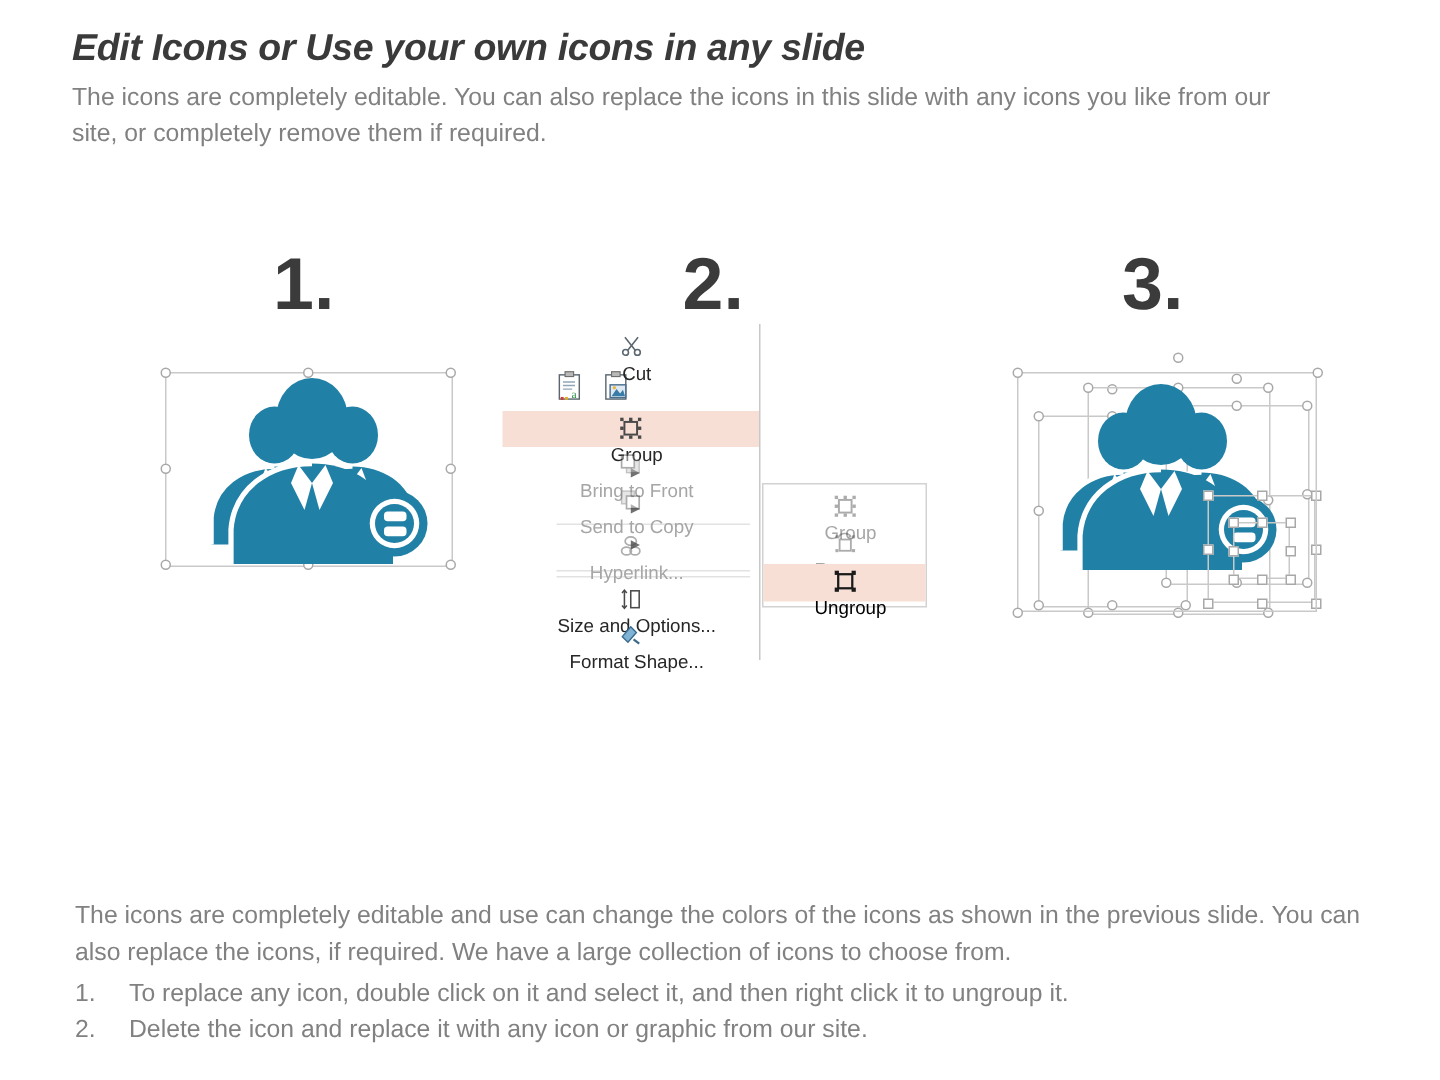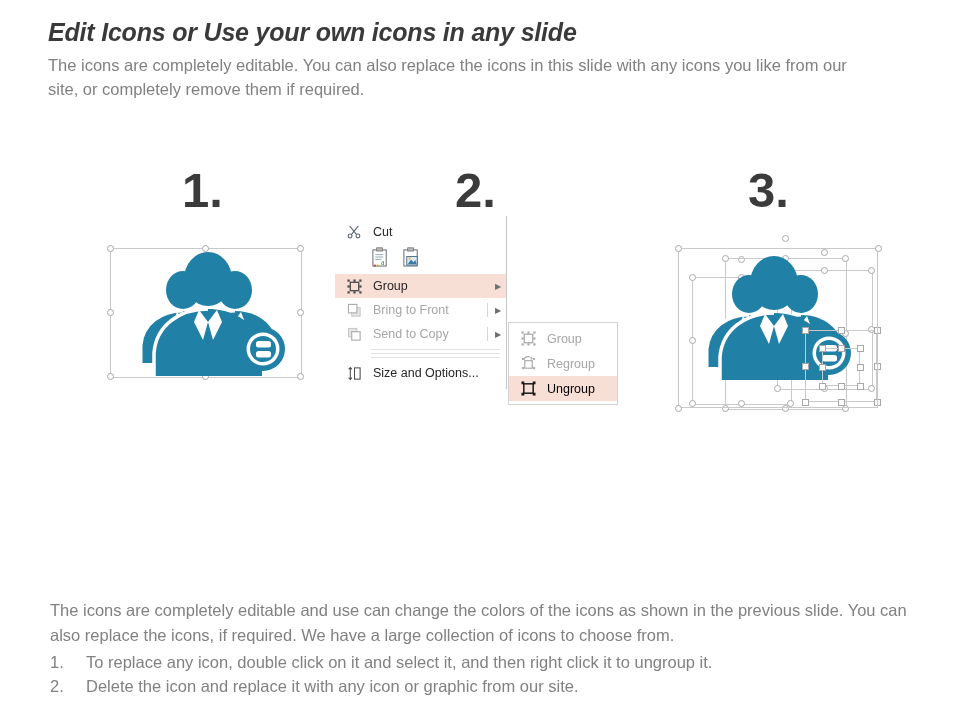--- a/index.html
+++ b/index.html
@@ -71,20 +71,21 @@
     color: #262626;
     padding: 4px 0 4px 0;
   }
   .menu-item {
     position: relative;
     height: 24px;
     display: flex;
     align-items: center;
     padding-left: 8px;
     white-space: nowrap;
+    flex-direction: column;
   }
   .menu-item .mi-icon {
     width: 22px; height: 18px;
     display: flex; align-items: center; justify-content: center;
     flex: 0 0 22px;
     margin-right: 8px;
   }
   .menu-item .mi-label { flex: 1; }
   .menu-item.disabled .mi-label { color: #a6a6a6; }
   .menu-item.disabled .mi-icon { opacity: 0.45; }
@@ -288,40 +289,61 @@
         <rect x="5" y="5" width="9" height="9" fill="#ffffff" stroke="#4a4a4a" stroke-width="1.2"></rect>
       </svg>
     </span>
     <span class="mi-label">Send to Copy</span>
     <span class="mi-sep-bar"></span>
     <span class="mi-arrow">▶</span>
   </div>
 
   <div class="menu-sep"></div>
 
+  <div class="menu-item disabled">
+    <span class="mi-icon">
+      <svg width="15" height="15" viewBox="0 0 16 16">
+        <g fill="none" stroke="#4a4a4a" stroke-width="1.2">
+          <ellipse cx="8" cy="4" rx="4" ry="3"></ellipse>
+          <ellipse cx="5" cy="11" rx="3.5" ry="2.8"></ellipse>
+          <ellipse cx="11" cy="11" rx="3.5" ry="2.8"></ellipse>
+        </g>
+      </svg>
+    </span>
+    <span class="mi-label">Hyperlink...</span>
+  </div>
 
   <div class="menu-sep"></div>
 
 
   <div class="menu-sep"></div>
 
   <div class="menu-item">
     <span class="mi-icon">
       <svg width="15" height="15" viewBox="0 0 16 16">
         <g stroke="#4a4a4a" stroke-width="1.1" fill="none">
           <line x1="3.5" y1="2" x2="3.5" y2="14"></line>
           <path d="M1.8 3.6 L3.5 1.6 L5.2 3.6"></path>
           <path d="M1.8 12.4 L3.5 14.4 L5.2 12.4"></path>
           <rect x="8" y="2" width="6" height="12"></rect>
         </g>
       </svg>
     </span>
     <span class="mi-label">Size and Options...</span>
   </div>
 
+  <div class="menu-item">
+    <span class="mi-icon">
+      <svg width="15" height="15" viewBox="0 0 16 16">
+        <path d="M2 9 L8 2 L12 6 L6 13 Z" fill="#7fb3d5" stroke="#3a6a8c" stroke-width="1"></path>
+        <path d="M10 11 L14 14" stroke="#3a6a8c" stroke-width="1.6"></path>
+      </svg>
+    </span>
+    <span class="mi-label">Format Shape...</span>
+  </div>
 
 </div>
 
 <div id="submenu">
   <div class="menu-item disabled">
     <span class="mi-icon">
       <svg width="15" height="15" viewBox="0 0 16 16">
         <rect x="3.5" y="3.5" width="9" height="9" fill="none" stroke="#4a4a4a" stroke-width="1.4"></rect>
         <g fill="#4a4a4a">
           <rect x="0.5" y="0.5" width="2.4" height="2.4"></rect>

